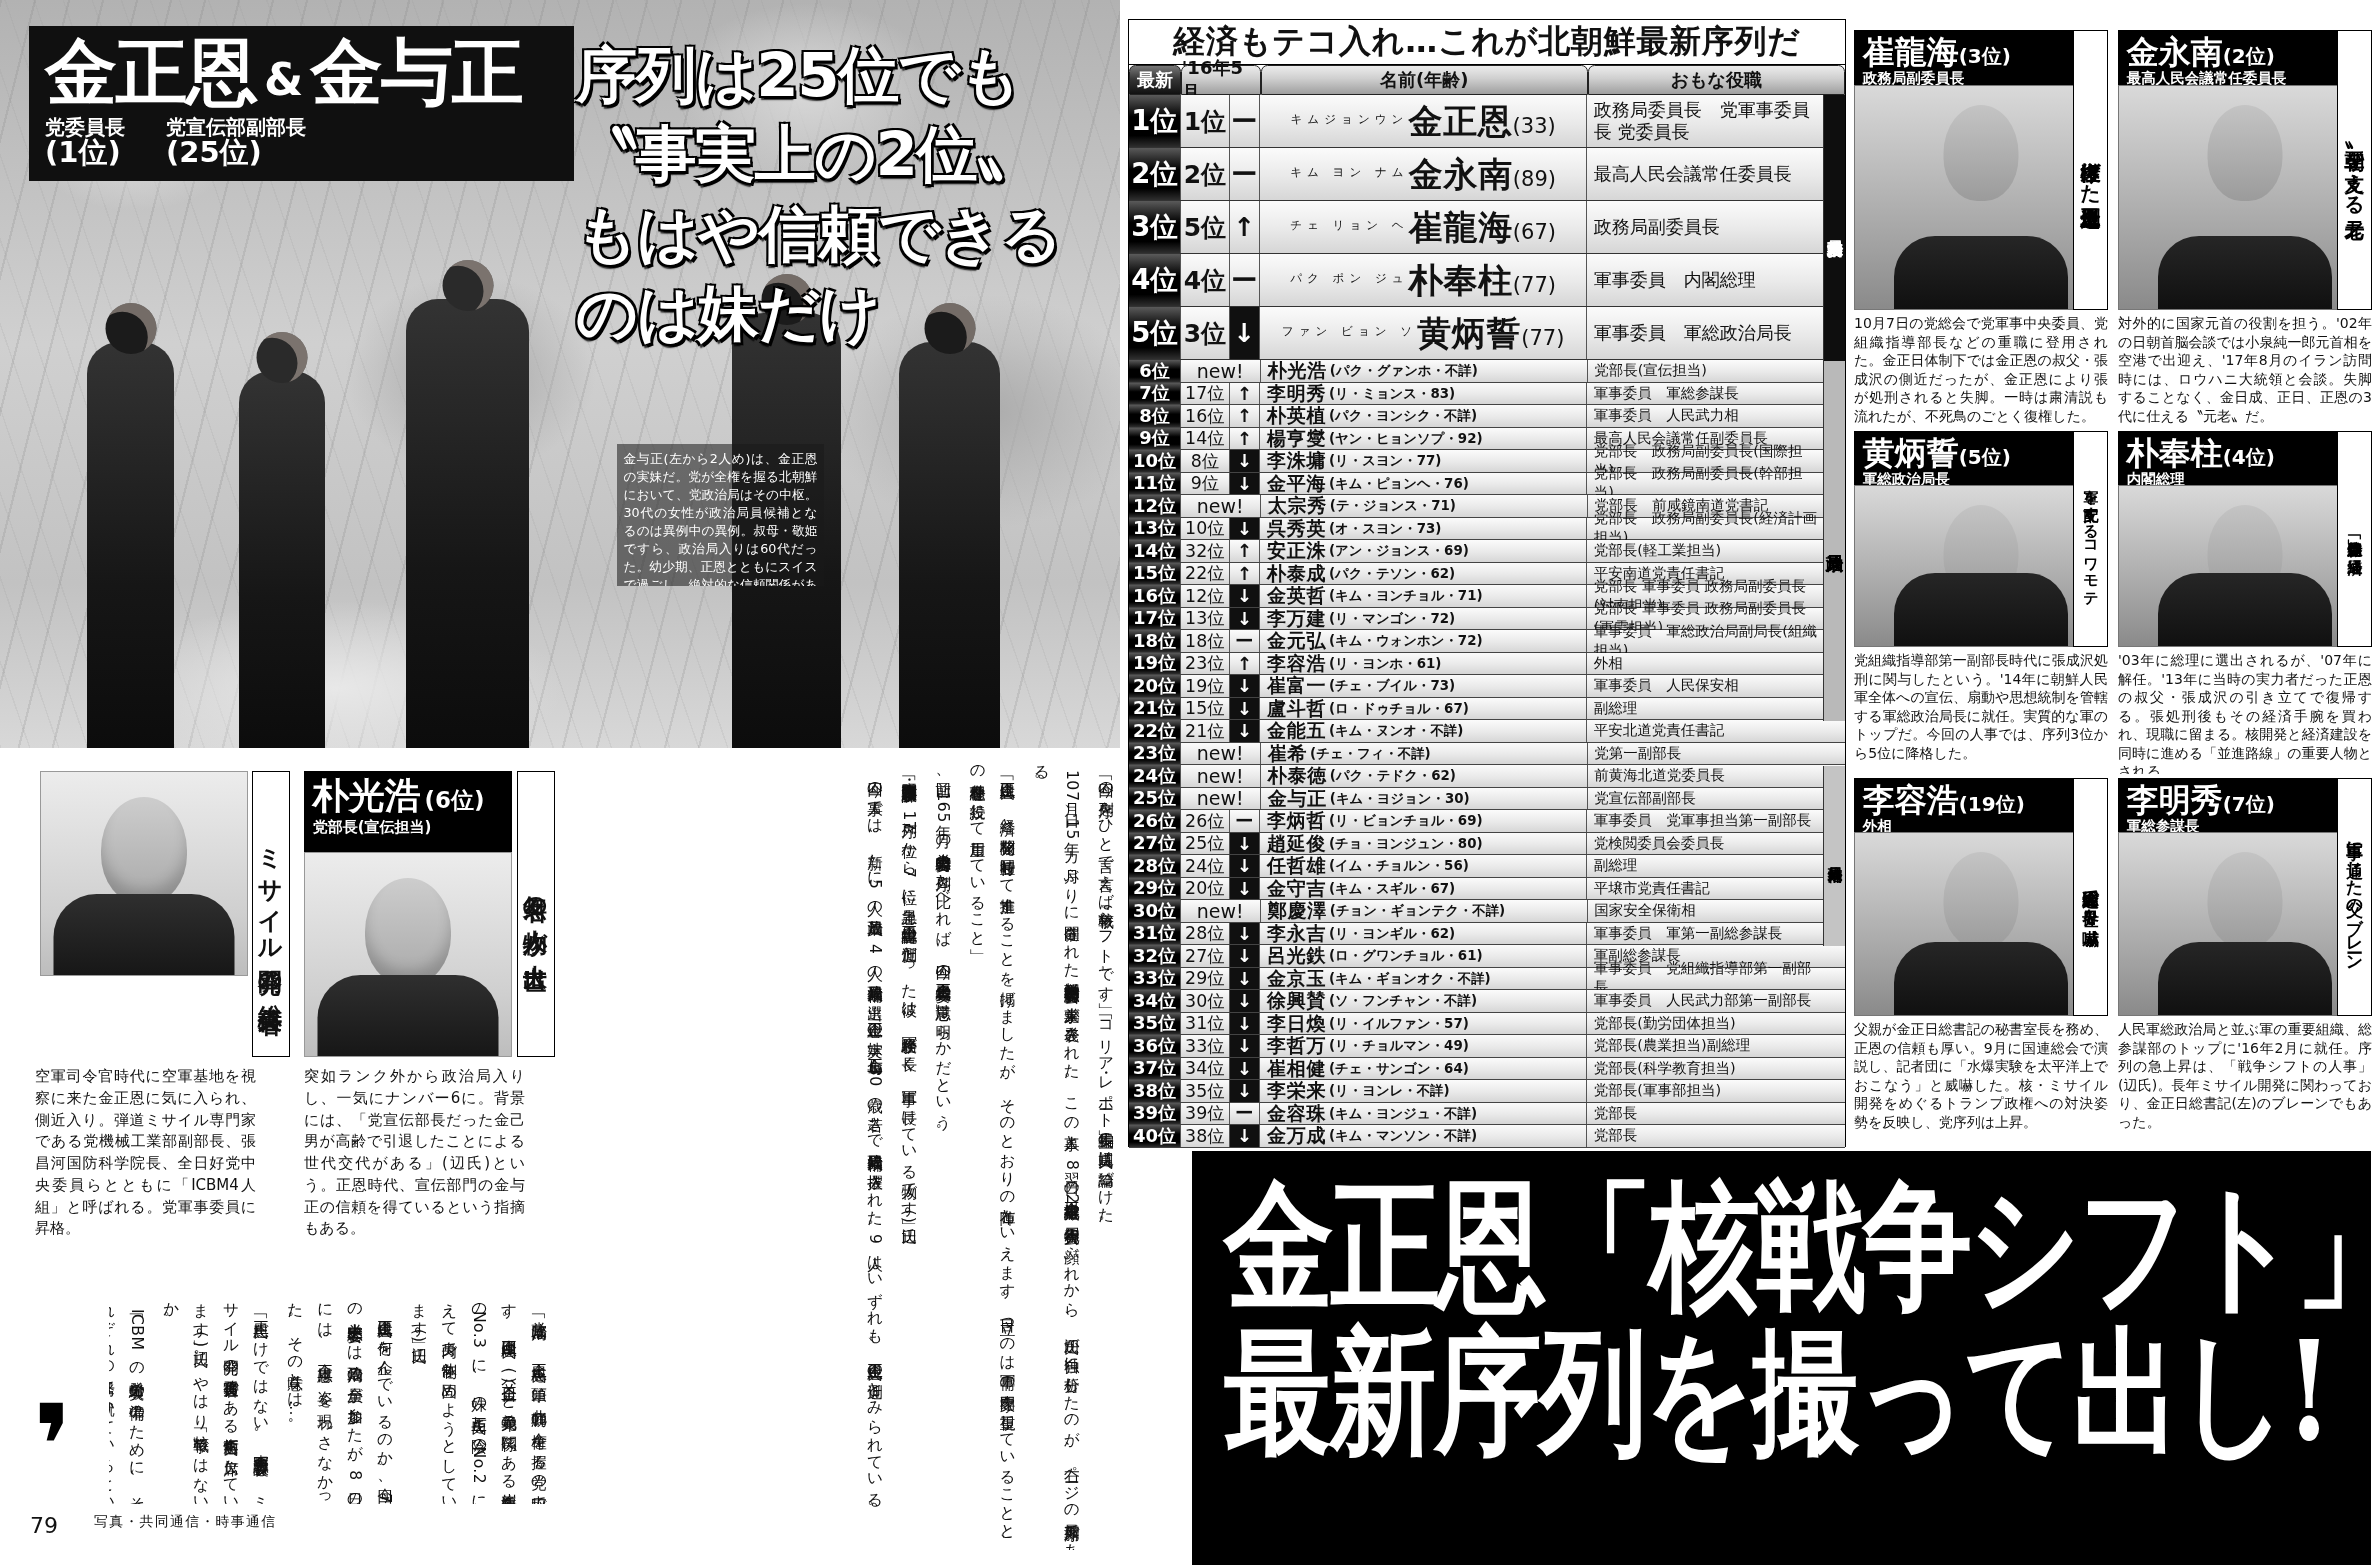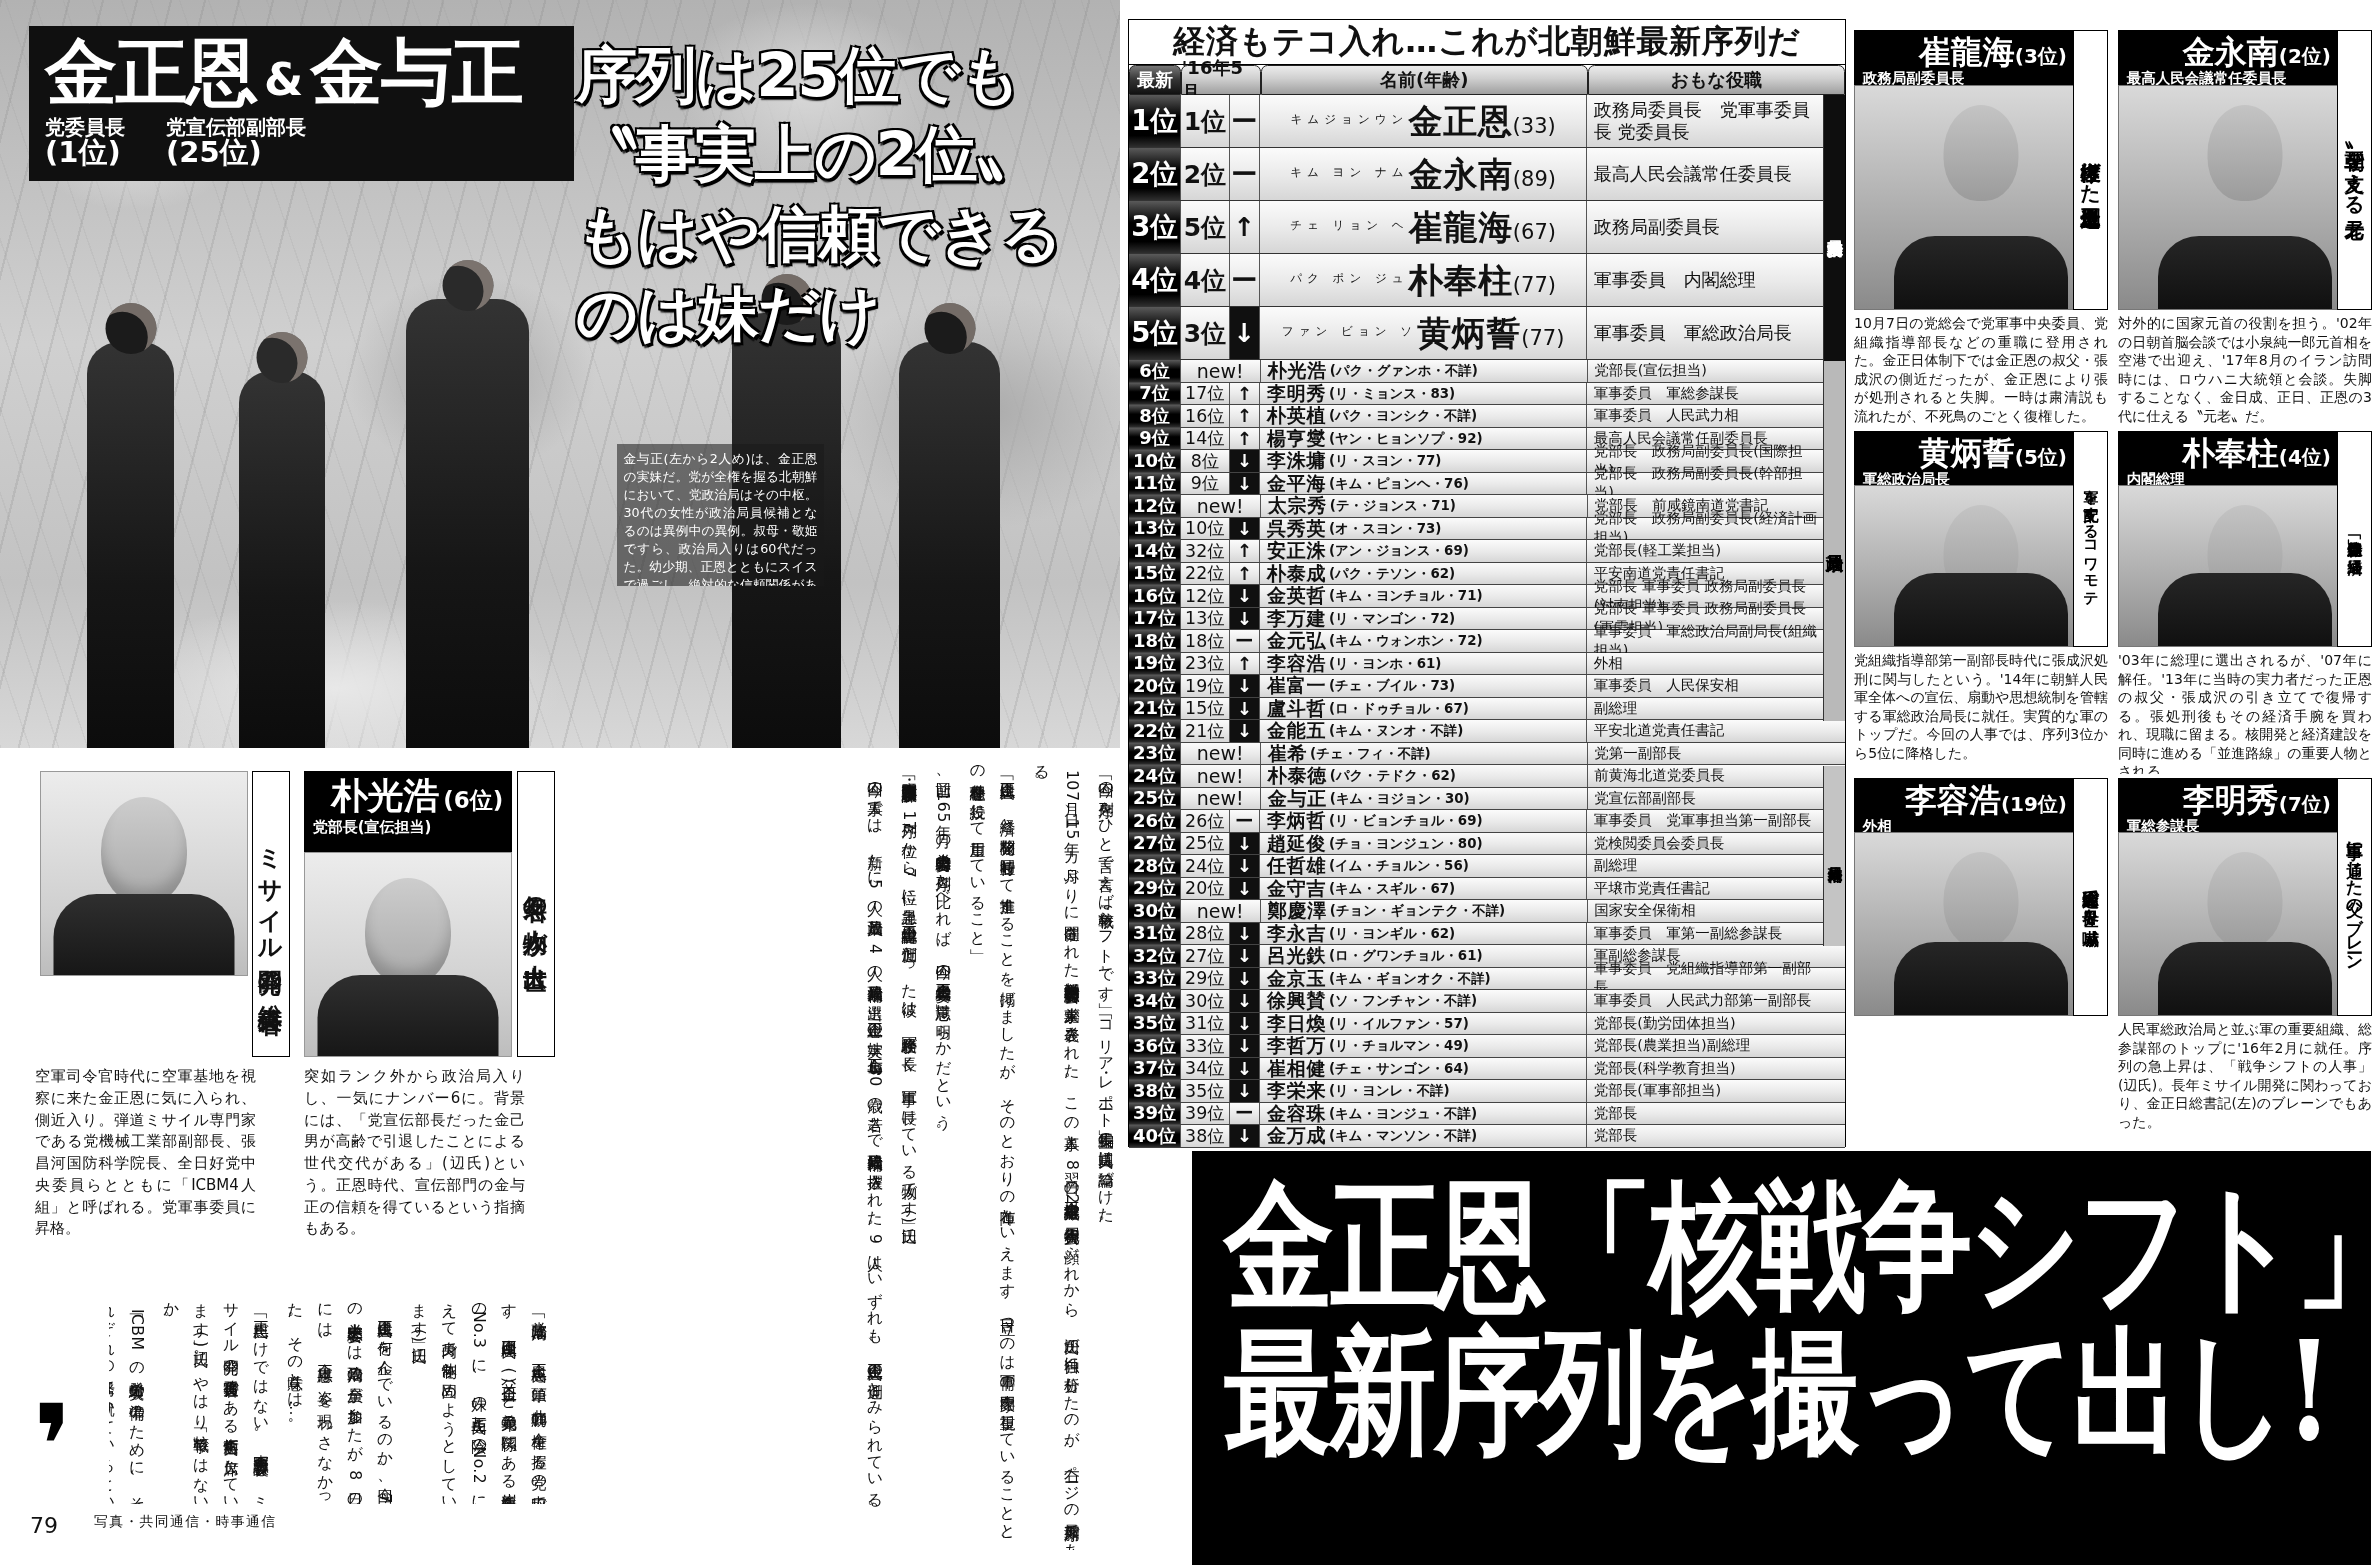--- a/index.html
+++ b/index.html
@@ -35,21 +35,21 @@
   .tsub .rk{font-size:29px;font-weight:bold;margin-top:1.4px;}
   .headline-overlay{position:absolute;left:576px;top:35px;width:544px;font-weight:bold;
     font-size:61px;line-height:1.3;color:#fff;letter-spacing:-1.4px;
     text-shadow:2.9px 2.9px 0 #000,-2.2px -2.2px 0 #000,2.2px -2.2px 0 #000,-2.2px 2.2px 0 #000,0 3.6px 1.4px rgba(0,0,0,.8);}
   .photo-caption{position:absolute;left:617px;top:444px;width:207px;height:142px;
     background:rgba(25,25,25,.55);color:#fff;font-size:12.7px;line-height:1.42;
     padding:5.8px 6.5px;text-align:justify;overflow:hidden;}
 
   .lcard{position:absolute;width:208px;background:#fff;}
   .lcard .phead{background:#000;color:#fff;height:81px;padding:7.2px 8.7px 5.8px;}
-  .pname-row{line-height:1;white-space:nowrap;text-align:right;}
+  .pname-row{line-height:1;white-space:nowrap;}
   .pname{font-size:36px;font-weight:bold;}
   .prank{font-size:23px;font-weight:bold;}
   .ptitle{font-size:15px;font-weight:bold;margin-top:5.8px;line-height:1;}
   .portrait{position:relative;height:205px;overflow:hidden;border:0.7px solid #999;
     background:linear-gradient(180deg,#ececec,#cfcfcf 70%,#bdbdbd);}
   .portrait::before{content:"";position:absolute;left:50%;top:25px;transform:translateX(-50%);
     width:86px;height:107px;border-radius:50% 50% 46% 46%;background:linear-gradient(180deg,#cdcdcd,#a9a9a9);
     box-shadow:inset 0 -14.5px 13px rgba(0,0,0,.18);}
   .portrait::after{content:"";position:absolute;left:50%;bottom:-5.8px;transform:translateX(-50%);
     width:181px;height:87px;border-radius:43px 43px 0 0;background:linear-gradient(180deg,#2f2f2f,#151515);}
@@ -690,20 +690,21 @@
         <div class="vhead">「並進路線」仕切る経済通</div>
         <div class="pcaption">'03年に総理に選出されるが、'07年に解任。'13年に当時の実力者だった正恩の叔父・張成沢の引き立てで復帰する。張処刑後もその経済手腕を買われ、現職に留まる。核開発と経済建設を同時に進める「並進路線」の重要人物とされる。</div>
       </div>
       <div class="pcard pcol1 prow3">
         <div class="phead">
           <div class="pname-row"><div class="pname" style="display: inline;">李容浩</div><div class="prank" style="display: inline;">(19位)</div></div>
           <div class="ptitle">外相</div>
         </div>
         <div class="pphoto"></div>
         <div class="vhead">国連総会で世界を威嚇</div>
+        <div class="pcaption">父親が金正日総書記の秘書室長を務め、正恩の信頼も厚い。9月に国連総会で演説し、記者団に「水爆実験を太平洋上でおこなう」と威嚇した。核・ミサイル開発をめぐるトランプ政権への対決姿勢を反映し、党序列は上昇。</div>
       </div>
       <div class="pcard pcol2 prow3">
         <div class="phead">
           <div class="pname-row"><div class="pname" style="display: inline;">李明秀</div><div class="prank" style="display: inline;">(7位)</div></div>
           <div class="ptitle">軍総参謀長</div>
         </div>
         <div class="pphoto"></div>
         <div class="vhead">軍事に通じた父のブレーン</div>
         <div class="pcaption">人民軍総政治局と並ぶ軍の重要組織、総参謀部のトップに'16年2月に就任。序列の急上昇は、「戦争シフトの人事」(辺氏)。長年ミサイル開発に関わっており、金正日総書記(左)のブレーンでもあった。</div>
       </div>

